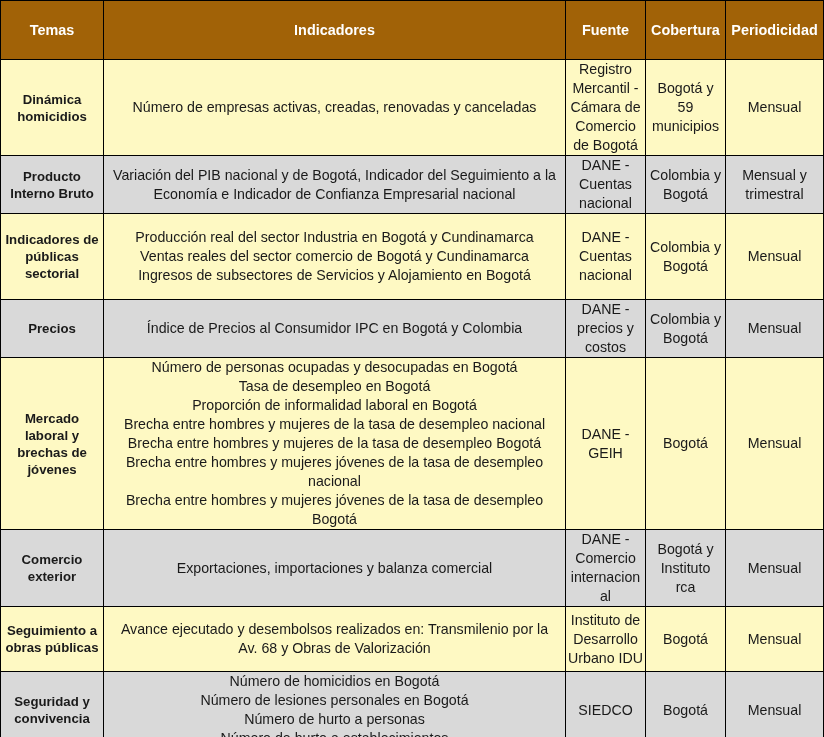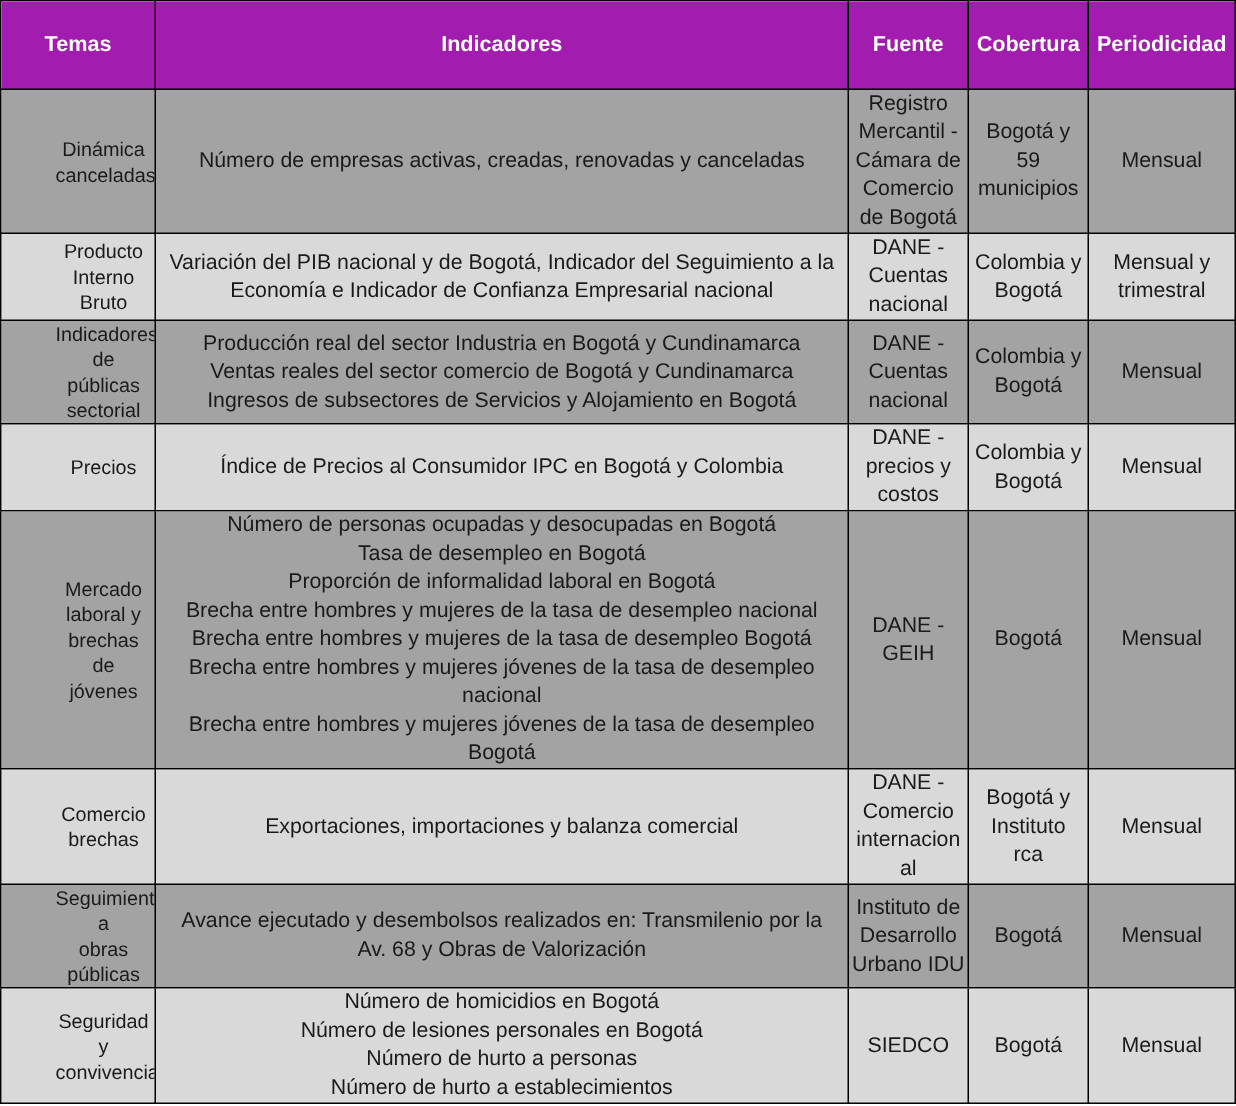--- a/index.html
+++ b/index.html
@@ -14,29 +14,29 @@
     color: #1a1a1a;
   }
   td, th {
     border: 1.5px solid #000000;
     text-align: center;
     vertical-align: middle;
     padding: 0 2px;
     overflow: hidden;
   }
   th {
-    background: #a21caf;
+    background: #a16207;
     color: #ffffff;
     font-weight: bold;
     font-size: 14.4px;
     height: 58px;
   }
-  td.tema { font-weight: normal; font-size: 13.2px; line-height: 17px; padding-left: 36px; }
+  td.tema { font-weight: bold; font-size: 13.2px; line-height: 17px; }
   tr.shaded td { background: #D9D9D9; }
-  tr.plain td { background: #a3a3a3; }
+  tr.plain td { background: #fef9c3; }
   .line { display: block; }
 </style>
 </head>
 <body>
 
 <table>
   <colgroup>
     <col style="width:103px">
     <col style="width:462px">
     <col style="width:80px">
@@ -49,21 +49,21 @@
       <th>Indicadores</th>
       <th>Fuente</th>
       <th>Cobertura</th>
       <th>Periodicidad</th>
     </tr>
   </thead>
   <tbody id="tbody">
       <tr class="plain" style="height: 94px;">
         <td class="tema">
           <span class="line">Dinámica</span>
-          <span class="line">canceladas</span>
+          <span class="line">homicidios</span>
         </td>
         <td>
           <span class="line">Número de empresas activas, creadas, renovadas y canceladas</span>
         </td>
         <td>
           <span class="line">Registro</span>
           <span class="line">Mercantil -</span>
           <span class="line">Cámara de</span>
           <span class="line">Comercio</span>
           <span class="line">de Bogotá</span>
@@ -93,21 +93,21 @@
         </td>
         <td>
           <span class="line">Colombia y</span>
           <span class="line">Bogotá</span>
         </td>
         <td>
           <span class="line">Mensual y</span>
           <span class="line">trimestral</span>
         </td>
       </tr>
-      <tr class="plain" style="height: 63px;">
+      <tr class="plain" style="height: 86px;">
         <td class="tema">
           <span class="line">Indicadores de</span>
           <span class="line">públicas</span>
           <span class="line">sectorial</span>
         </td>
         <td>
           <span class="line">Producción real del sector Industria en Bogotá y Cundinamarca</span>
           <span class="line">Ventas reales del sector comercio de Bogotá y Cundinamarca</span>
           <span class="line">Ingresos de subsectores de Servicios y Alojamiento en Bogotá</span>
         </td>
@@ -169,21 +169,21 @@
         <td>
           <span class="line">Bogotá</span>
         </td>
         <td>
           <span class="line">Mensual</span>
         </td>
       </tr>
       <tr class="shaded" style="height: 76px;">
         <td class="tema">
           <span class="line">Comercio</span>
-          <span class="line">brechas</span>
+          <span class="line">exterior</span>
         </td>
         <td>
           <span class="line">Exportaciones, importaciones y balanza comercial</span>
         </td>
         <td>
           <span class="line">DANE -</span>
           <span class="line">Comercio</span>
           <span class="line">internacion</span>
           <span class="line">al</span>
         </td>

